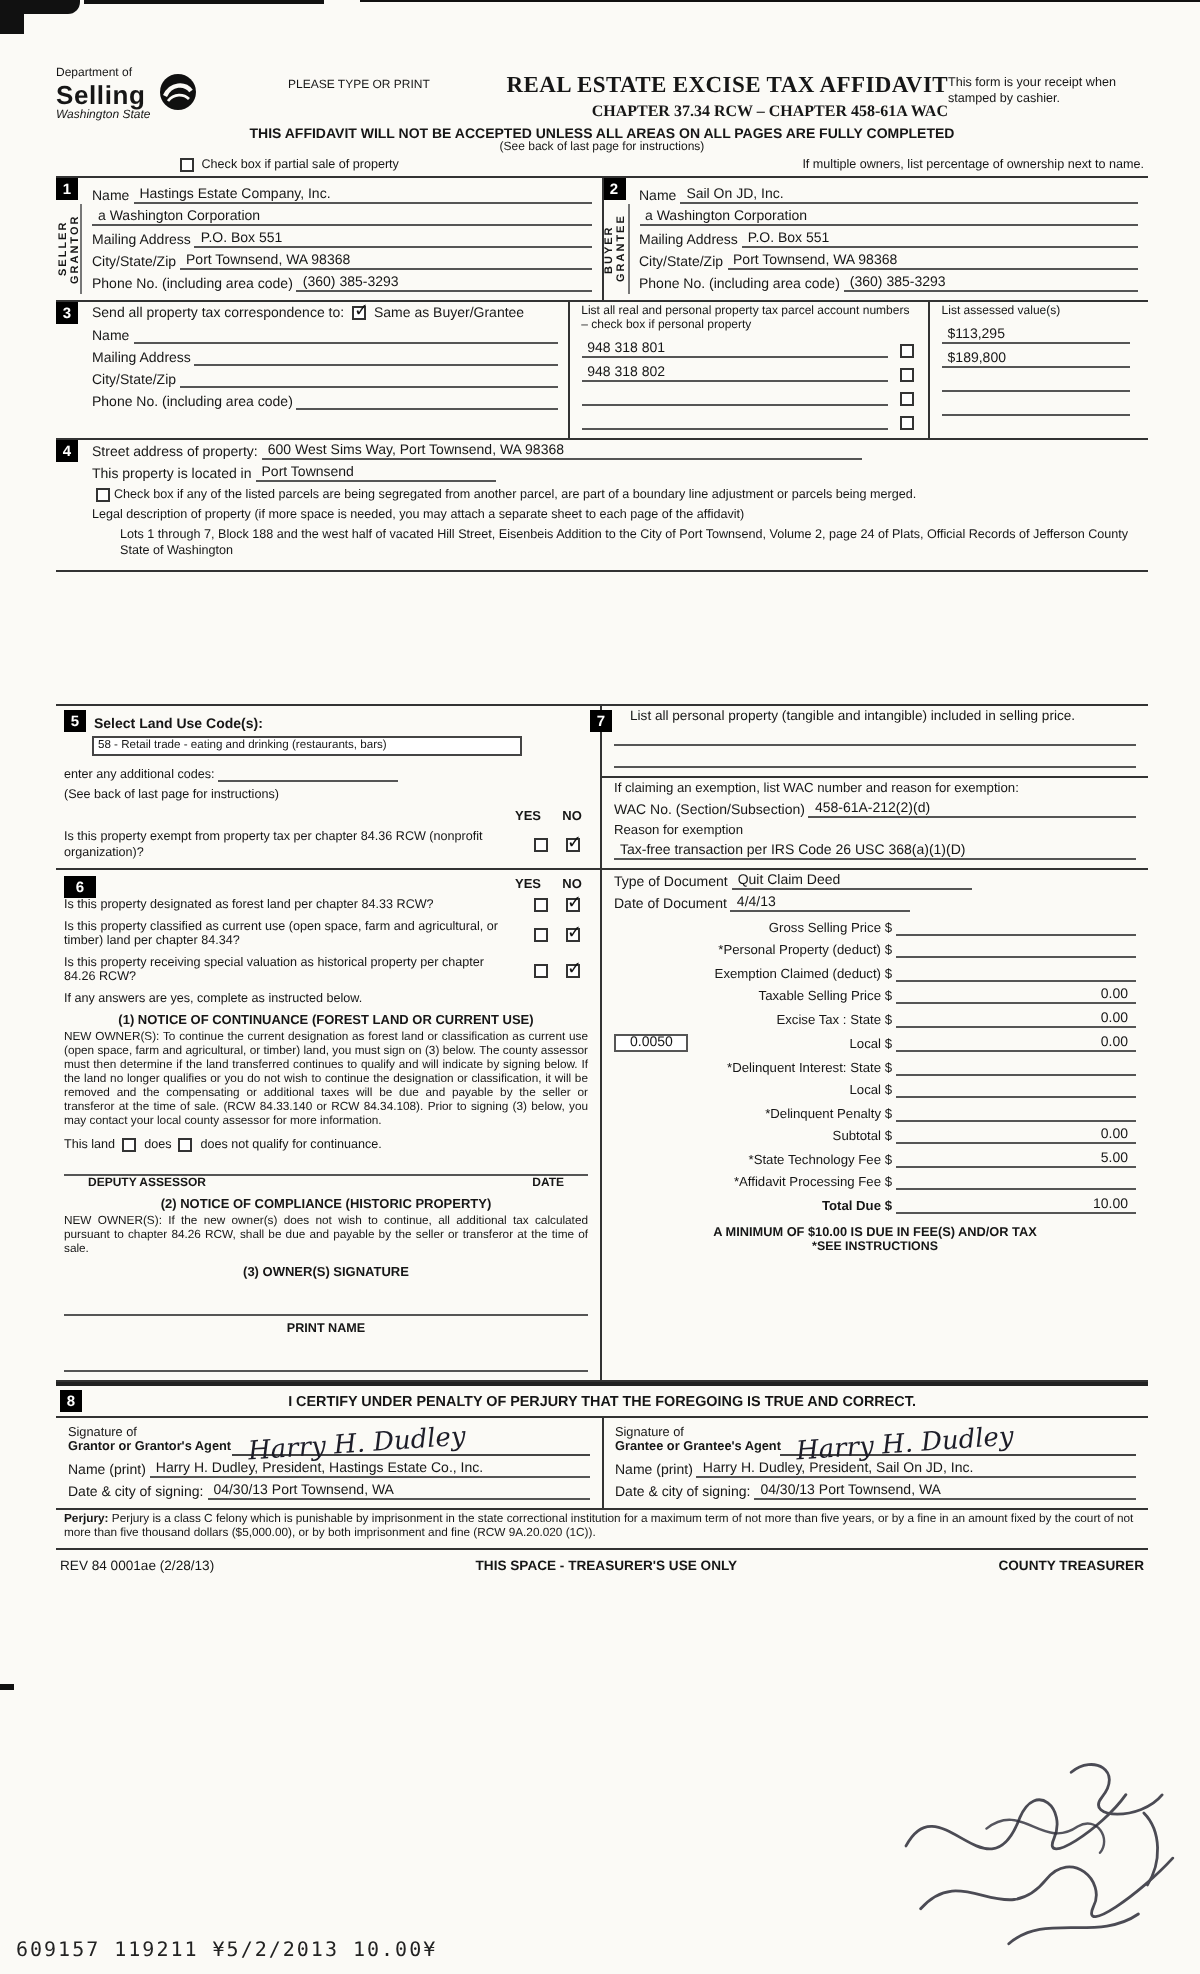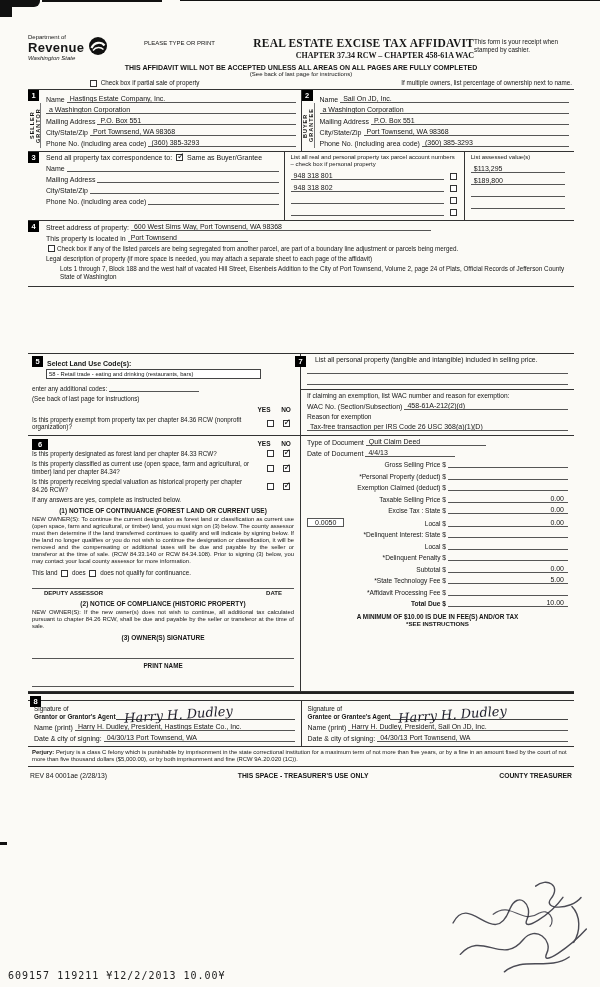--- a/index.html
+++ b/index.html
@@ -142,21 +142,21 @@
   <div class="art topline1"></div>
   <div class="art topline2"></div>
   <div class="art lefttick"></div>
 
   <div class="inner">
 
     <div class="hdr">
       <div class="logo">
         <div class="logo-text">
           <div class="l1">Department of</div>
-          <div class="l2">Revenue</div>
+          <div class="l2">Selling</div>
           <div class="l3">Washington State</div>
         </div>
         <svg class="logo-icon" viewBox="0 0 20 20">
           <circle cx="10" cy="10" r="9" fill="#101010"></circle>
           <path d="M3.5 12 C 6.5 5.5, 13.5 5.5, 16.5 9.5" stroke="#fbfaf6" stroke-width="2.2" fill="none"></path>
           <path d="M5 14.5 C 8 10.5, 13 11, 15.5 13.5" stroke="#fbfaf6" stroke-width="1.4" fill="none"></path>
         </svg>
       </div>
       <div class="titleblock">
         <div class="typeprint">PLEASE TYPE OR PRINT</div>
@@ -474,20 +474,21 @@
         </div>
 
         <div class="minline">A MINIMUM OF $10.00 IS DUE IN FEE(S) AND/OR TAX</div>
         <div class="seeinstr">*SEE INSTRUCTIONS</div>
       </div>
     </div>
 
     <div class="s8">
       <div class="s8head">
         <span class="numbox">8</span>
+        <span>I CERTIFY UNDER PENALTY OF PERJURY THAT THE FOREGOING IS TRUE AND CORRECT.</span>
       </div>
       <div class="s8cols">
         <div class="s8col">
           <div class="row" style="margin-top:1px">
             <span class="siglblock">
               <span>Signature of</span><br>
               <span class="b2">Grantor or Grantor's Agent</span>
             </span>
             <span class="sigline">
               <span class="sig">Harry H. Dudley</span>
@@ -543,15 +544,15 @@
       <path d="M100 10 c 12 -8, 26 2, 14 14 c -10 10, 18 14, 30 2"></path>
       <path d="M18 70 C 42 48, 58 86, 82 62 C 96 48, 112 66, 104 78 C 96 92, 128 74, 146 58"></path>
       <path d="M60 92 C 80 78, 104 96, 126 84"></path>
       <path d="M134 34 c 8 10, 6 26, -2 36"></path>
     </g>
   </svg>
   <svg class="scrawl2" viewBox="0 0 70 30">
     <path d="M4 22 C 18 4, 34 26, 48 10 C 56 2, 66 12, 62 20" fill="none" stroke="#2c2c38" stroke-width="1.2" stroke-linecap="round" opacity="0.8"></path>
   </svg>
 
-  <div class="receiptline">609157 119211 ¥12/2/2013 10.00¥</div>
+  <div class="receiptline">609157 119211 ¥5/2/2013 10.00¥</div>
 
 </div>
 
 </body></html>

